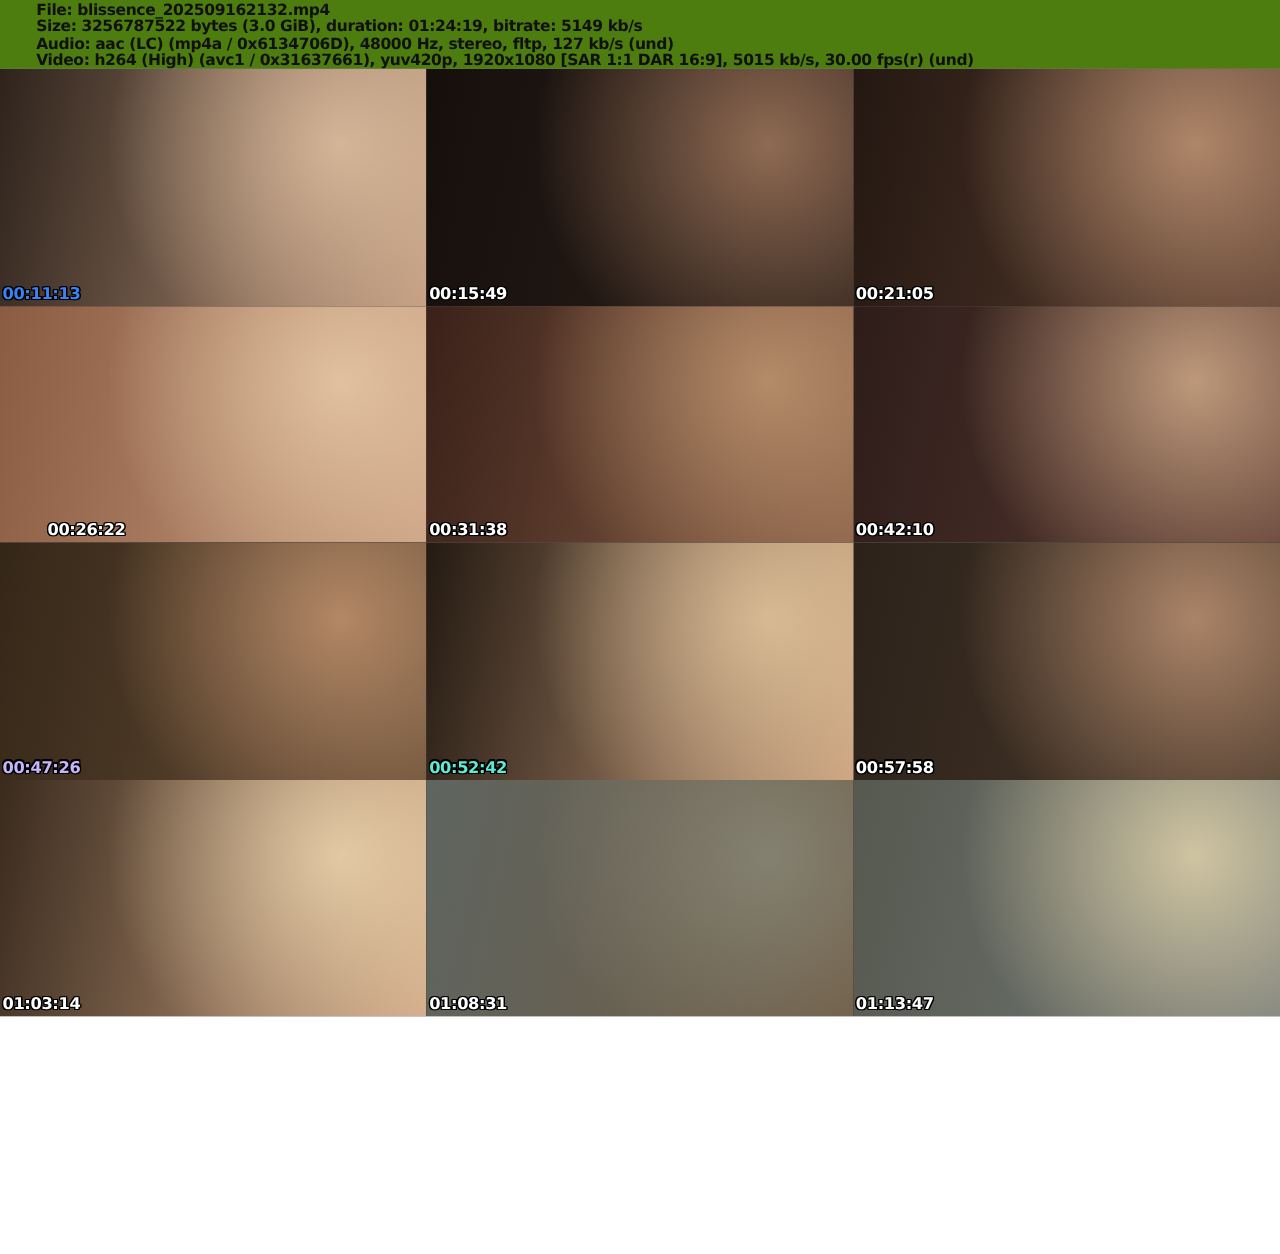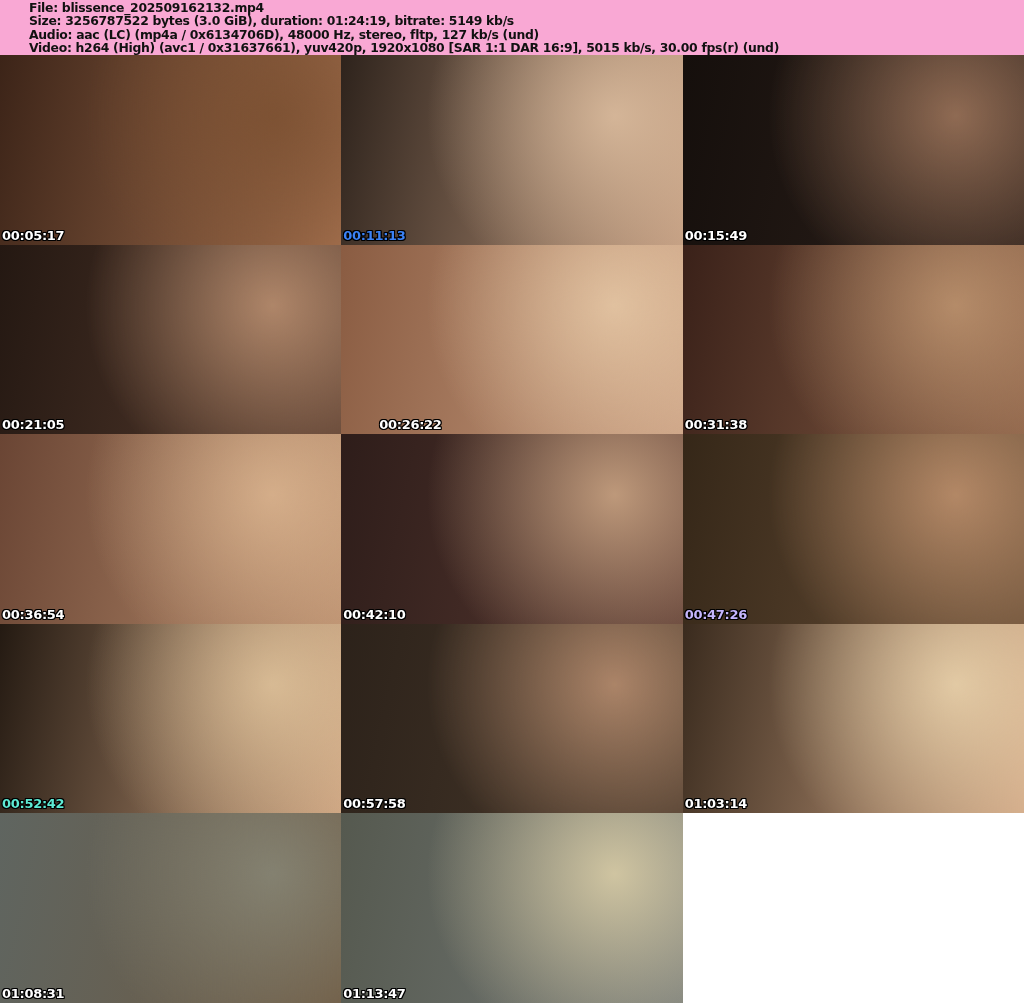--- a/index.html
+++ b/index.html
@@ -56,32 +56,28 @@
     text-shadow:
       -1px -1px 0 #000, 1px -1px 0 #000,
       -1px  1px 0 #000, 1px  1px 0 #000,
        0   -1px 0 #000, 0    1px 0 #000,
       -1px  0   0 #000, 1px  0   0 #000;
   }
 </style>
 </head>
 <body>
 
-<div class="header" style="background: #f9a8d4; padding-left: 29px;">
+<div class="header" style="background: #4d7c0f; padding-left: 29px;">
   <div class="info-line" style="color: rgb(17, 17, 17);">File: blissence_202509162132.mp4</div>
   <div class="info-line" style="color: rgb(17, 17, 17);">Size: 3256787522 bytes (3.0 GiB), duration: 01:24:19, bitrate: 5149 kb/s</div>
   <div class="info-line" style="color: rgb(17, 17, 17);">Audio: aac (LC) (mp4a / 0x6134706D), 48000 Hz, stereo, fltp, 127 kb/s (und)</div>
   <div class="info-line" style="color: rgb(17, 17, 17);">Video: h264 (High) (avc1 / 0x31637661), yuv420p, 1920x1080 [SAR 1:1 DAR 16:9], 5015 kb/s, 30.00 fps(r) (und)</div>
 </div>
 
 <div class="grid" id="thumb-grid">
-  <div class="thumb">
-    <div class="thumb-fill" style="background: radial-gradient(circle at 80% 32%, rgba(122, 79, 48, 0.8), transparent 62%), linear-gradient(102deg, rgb(60, 36, 24), rgb(165, 113, 79));"></div>
-    <span class="ts" style="color: rgb(255, 255, 255);">00:05:17</span>
-  </div>
 
   <div class="thumb">
     <div class="thumb-fill" style="background: radial-gradient(circle at 80% 32%, rgba(226, 195, 164, 0.8), transparent 62%), linear-gradient(102deg, rgb(46, 35, 28), rgb(192, 154, 126));"></div>
     <span class="ts" style="color: #3b82f6;">00:11:13</span>
   </div>
 
   <div class="thumb">
     <div class="thumb-fill" style="background: radial-gradient(circle at 80% 32%, rgba(169, 126, 98, 0.8), transparent 62%), linear-gradient(102deg, rgb(21, 15, 12), rgb(46, 33, 27));"></div>
     <span class="ts" style="color: rgb(255, 255, 255);">00:15:49</span>
   </div>
@@ -94,24 +90,20 @@
   <div class="thumb">
     <div class="thumb-fill" style="background: radial-gradient(circle at 80% 32%, rgba(234, 205, 170, 0.8), transparent 62%), linear-gradient(102deg, rgb(138, 92, 66), rgb(202, 160, 131));"></div>
     <span class="ts" style="color: rgb(255, 255, 255); padding-left: 36px;">00:26:22</span>
   </div>
 
   <div class="thumb">
     <div class="thumb-fill" style="background: radial-gradient(circle at 80% 32%, rgba(196, 154, 116, 0.8), transparent 62%), linear-gradient(102deg, rgb(58, 33, 25), rgb(138, 96, 71));"></div>
     <span class="ts" style="color: rgb(255, 255, 255);">00:31:38</span>
   </div>
 
-  <div class="thumb">
-    <div class="thumb-fill" style="background: radial-gradient(circle at 80% 32%, rgba(224, 186, 148, 0.8), transparent 62%), linear-gradient(102deg, rgb(106, 69, 52), rgb(185, 142, 110));"></div>
-    <span class="ts" style="color: rgb(255, 255, 255);">00:36:54</span>
-  </div>
 
   <div class="thumb">
     <div class="thumb-fill" style="background: radial-gradient(circle at 80% 32%, rgba(217, 178, 142, 0.8), transparent 62%), linear-gradient(102deg, rgb(46, 29, 26), rgb(90, 58, 50));"></div>
     <span class="ts" style="color: rgb(255, 255, 255);">00:42:10</span>
   </div>
 
   <div class="thumb">
     <div class="thumb-fill" style="background: radial-gradient(circle at 80% 32%, rgba(200, 152, 115, 0.8), transparent 62%), linear-gradient(102deg, rgb(53, 39, 24), rgb(106, 80, 56));"></div>
     <span class="ts" style="color: #c4b5fd;">00:47:26</span>
   </div>

